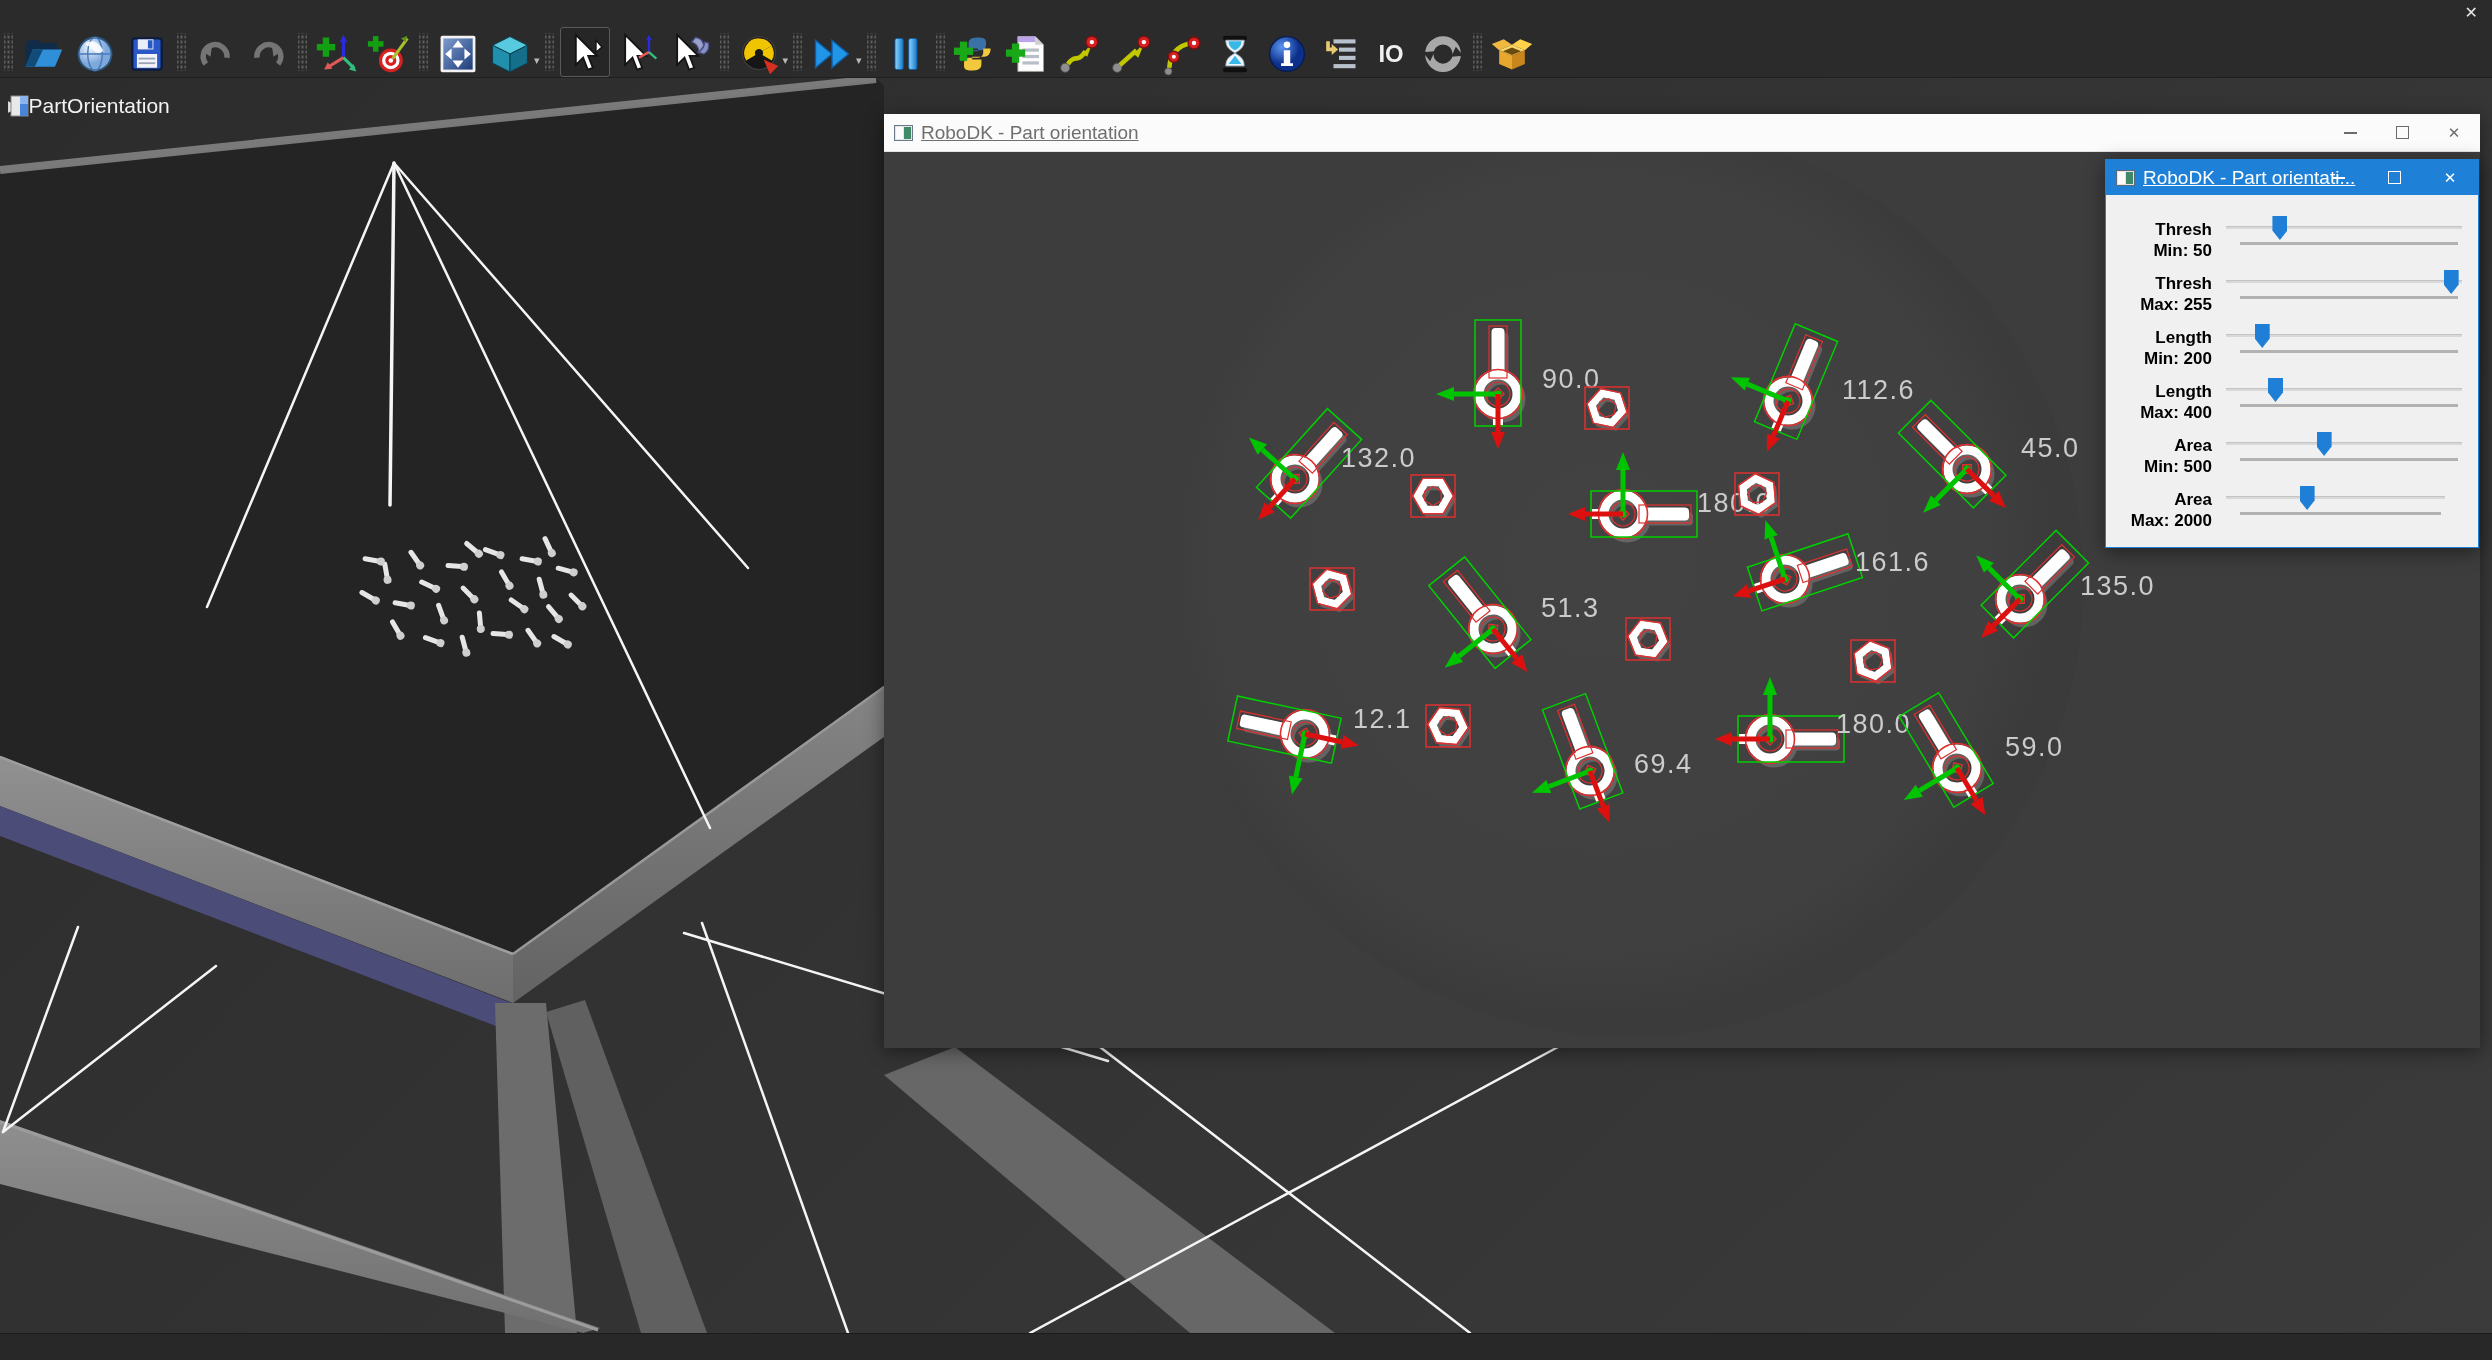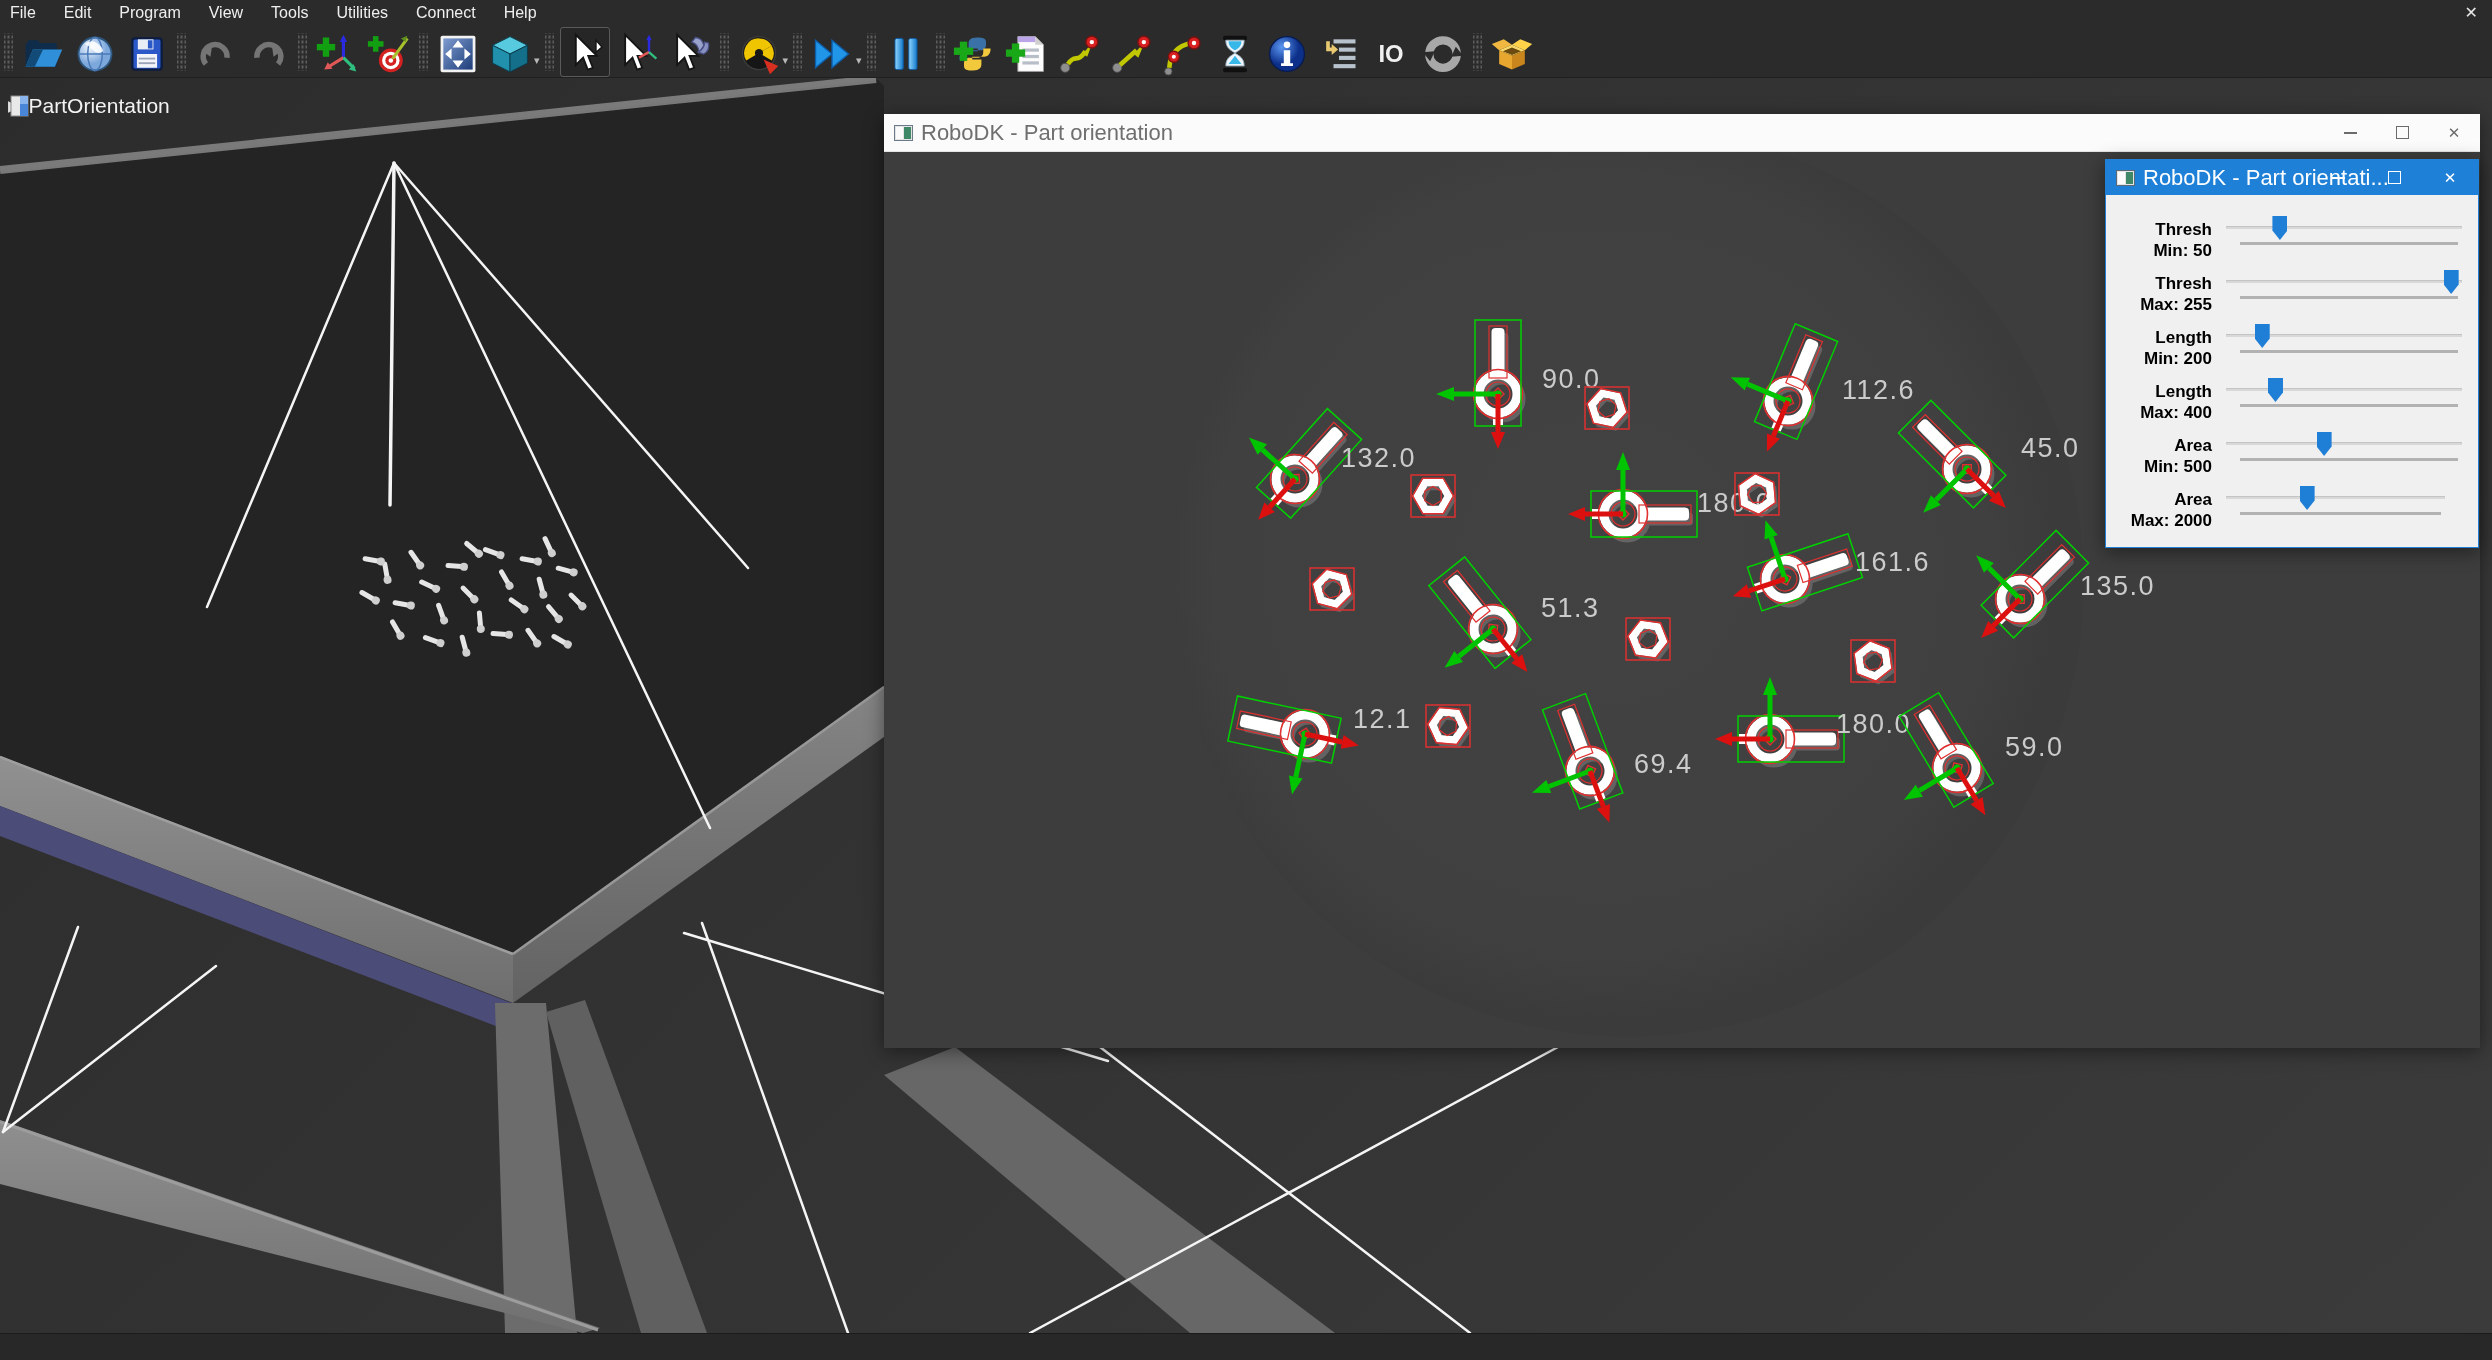--- a/index.html
+++ b/index.html
@@ -26,21 +26,21 @@
   .viewport{position:absolute;left:0;top:77px;width:2492px;height:1256px;
     background:linear-gradient(135deg,#2c2c2d 0%,#343435 55%,#3b3b3c 100%);z-index:1;}
   .viewport svg{position:absolute;left:0;top:0;}
   .tree-row{position:absolute;left:8px;top:17px;display:flex;align-items:center;gap:9px;z-index:5;}
   .tree-expander{color:#e2e2e2;font-size:15px;}
   .tree-label{color:#f2f2f2;font-size:21px;}
   
   .win{position:absolute;box-shadow:0 4px 18px rgba(0,0,0,.45);}
   .titlebar{height:37px;display:flex;align-items:center;position:relative;}
   .titlebar .ticon{margin:0 8px 0 10px;}
-  .title-text{font-size:22px;}
+  .title-text{font-size:19px;text-decoration:underline;}
   .win-controls{position:absolute;right:0;top:0;height:100%;display:flex;align-items:center;}
   .winbtn{width:52px;height:100%;display:flex;align-items:center;justify-content:center;}
   .glyph-min{display:block;width:13px;height:2px;}
   .glyph-max{display:block;width:11px;height:11px;border-style:solid;border-width:1.5px;}
   .glyph-close{font-size:15px;line-height:15px;}
   
   .vision-window{left:884px;top:114px;width:1596px;height:933px;z-index:10;background:#3e3e3e;}
   .vision-window .titlebar{background:#fbfbfb;border-bottom:1px solid #e3e3e3;}
   .vision-window .title-text{color:#6f6f6f;}
   .vision-window .glyph-min{background:#6b6b6b;}
@@ -68,30 +68,20 @@
   
   .taskbar{position:absolute;left:0;top:1333px;width:100%;height:27px;background:#282828;
     border-top:1px solid #1b1b1b;z-index:25;}
 </style>
 </head>
 <body>
 
 <div id="screen">
 
   <header class="menubar">
-    <div class="menubar-items" id="menu-items">
-        <span class="menu-item">File</span>
-        <span class="menu-item">Edit</span>
-        <span class="menu-item">Program</span>
-        <span class="menu-item">View</span>
-        <span class="menu-item">Tools</span>
-        <span class="menu-item">Utilities</span>
-        <span class="menu-item">Connect</span>
-        <span class="menu-item">Help</span>
-      </div>
     <div class="app-close">✕</div>
   </header>
 
   <div class="toolbar">
     <div class="tsep"></div>
 
     <div class="tbtn">
         <svg viewBox="0 0 48 48">
       <rect x="5" y="12" width="34" height="26" rx="2" fill="#0f2d4a"></rect>
       <rect x="7" y="9" width="13" height="7" rx="2" fill="#0f2d4a"></rect>

